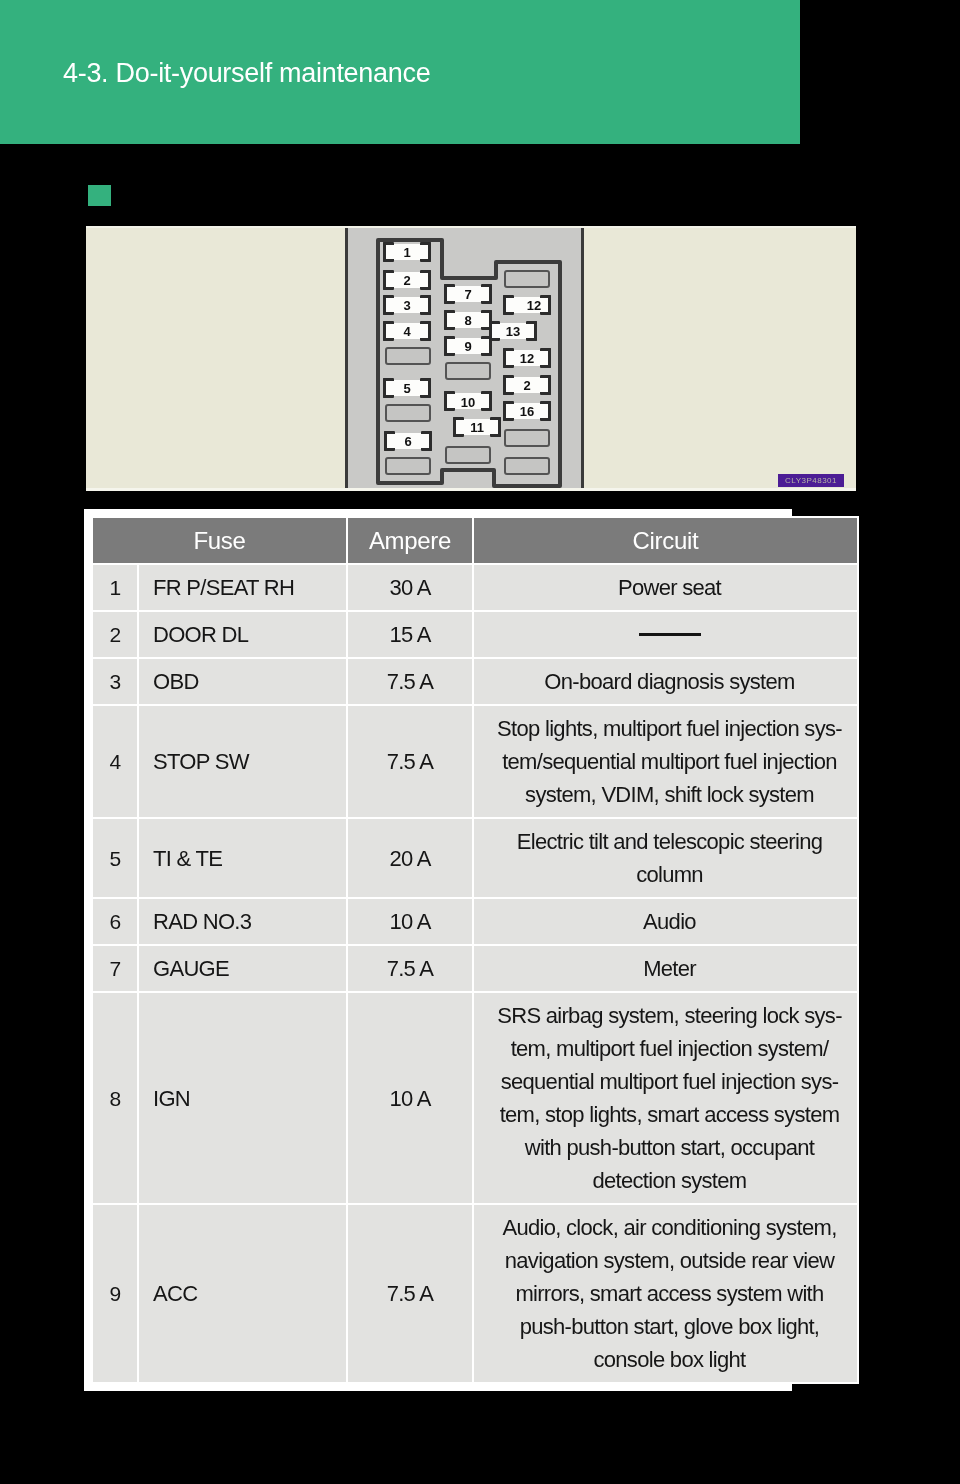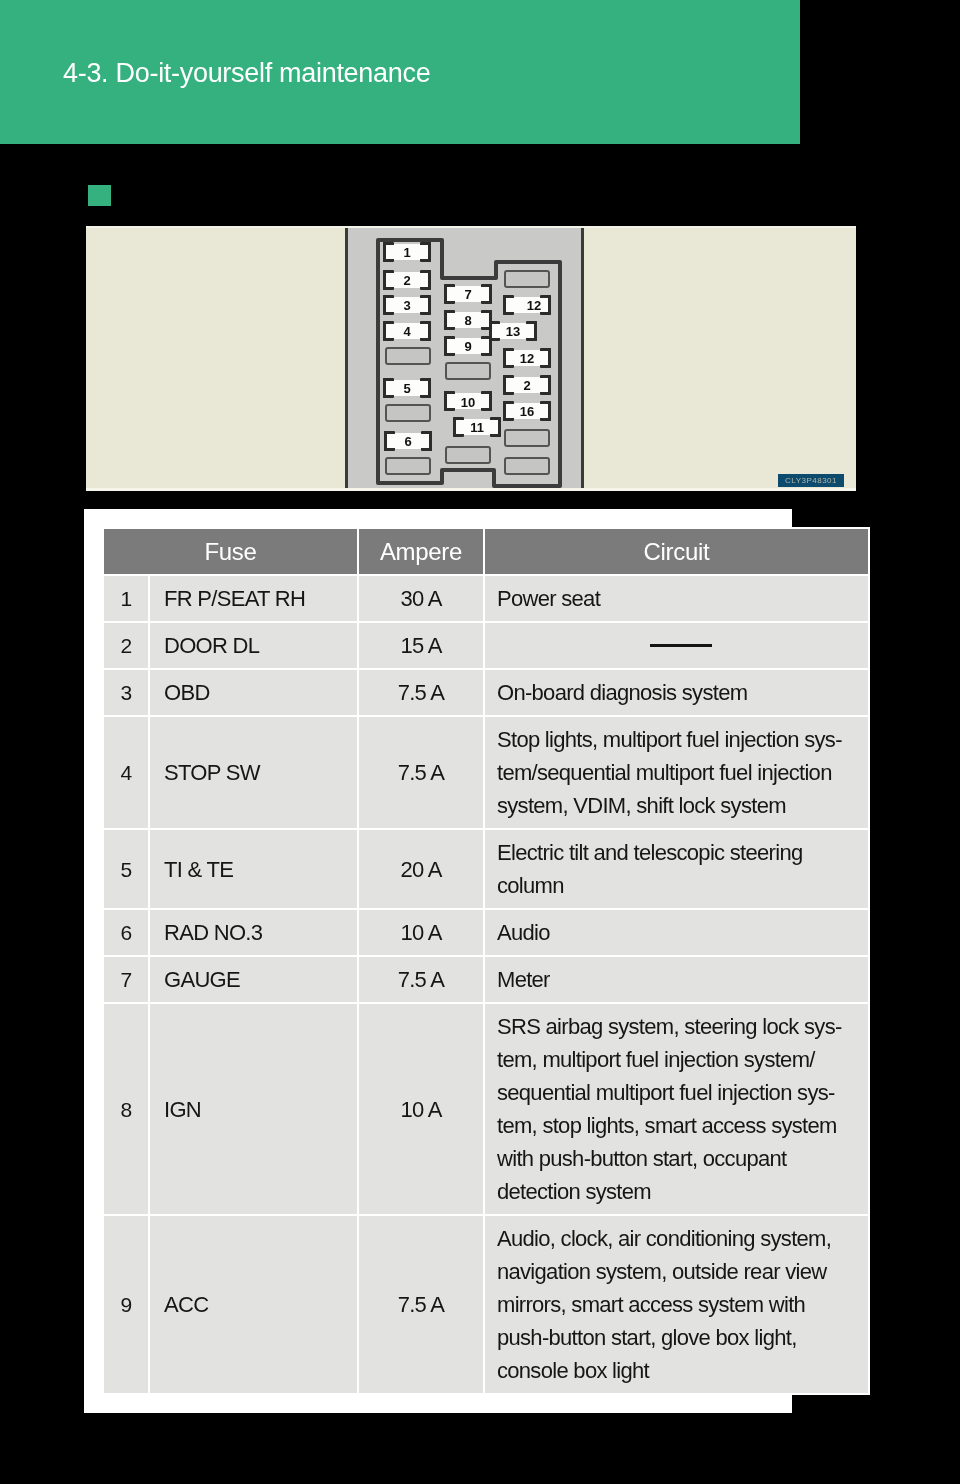--- a/index.html
+++ b/index.html
@@ -22,37 +22,37 @@
   .outline{position:absolute;left:0;top:0;}
   .slots{position:absolute;left:0;top:0;width:770px;height:260px;}
   .slot{position:absolute;width:46px;height:16px;border-radius:3px;box-sizing:border-box;}
   .slot.labeled{background:#fdfdfb;display:flex;align-items:center;justify-content:center;}
   .slot.labeled::before,.slot.labeled::after{content:"";position:absolute;top:-2px;width:8px;height:14px;
          border:3px solid #2c2c2c;border-radius:1px;}
   .slot.labeled::before{left:-1px;border-right:none;}
   .slot.labeled::after{right:-1px;border-left:none;}
   .slot .n{font-size:13px;font-weight:bold;color:#111;line-height:1;}
   .slot.blank{background:#c5c5c3;border:2px solid #545454;height:18px;}
-  .imgcode{position:absolute;left:692px;top:246px;width:66px;height:13px;background:#0c4a6e;
+  .imgcode{position:absolute;left:692px;top:246px;width:66px;height:13px;background:#4c1d95;
            color:#b5b5a5;font-size:8px;line-height:13px;text-align:center;letter-spacing:0.5px;
            overflow:hidden;}
 
   
   .tablewrap{position:absolute;left:84px;top:509px;width:708px;background:#ffffff;
-             padding:18px;box-sizing:border-box;}
+             padding:7px;box-sizing:border-box;}
   table{border-collapse:separate;border-spacing:2px;width:768px;table-layout:fixed;
         background:#ffffff;}
   th{background:#7b7b7b;color:#ffffff;font-weight:normal;font-size:24px;line-height:33px;
      padding:6px 0;text-align:center;letter-spacing:-0.3px;}
   td{background:#e2e2e0;color:#161616;font-size:22px;line-height:33px;padding:6px 0;
      letter-spacing:-0.7px;vertical-align:middle;}
   td.num{text-align:center;font-size:21px;}
   td.fuse{padding-left:14px;}
   td.amp{text-align:center;}
-  td.circ{padding-left:12px;padding-right:4px;white-space:pre-line;}
+  td.circ{padding-left:12px;padding-right:4px;white-space:pre-line;text-align:center;}
   .dash{width:62px;height:3px;background:#141414;margin:0 auto;}
 
   
   .sitemark{position:absolute;right:16px;top:1450px;font-size:23px;color:#8e8e8e;
             font-family:"DejaVu Sans",sans-serif;letter-spacing:0.5px;}
 </style>
 </head>
 <body>
 
 <div class="page">

